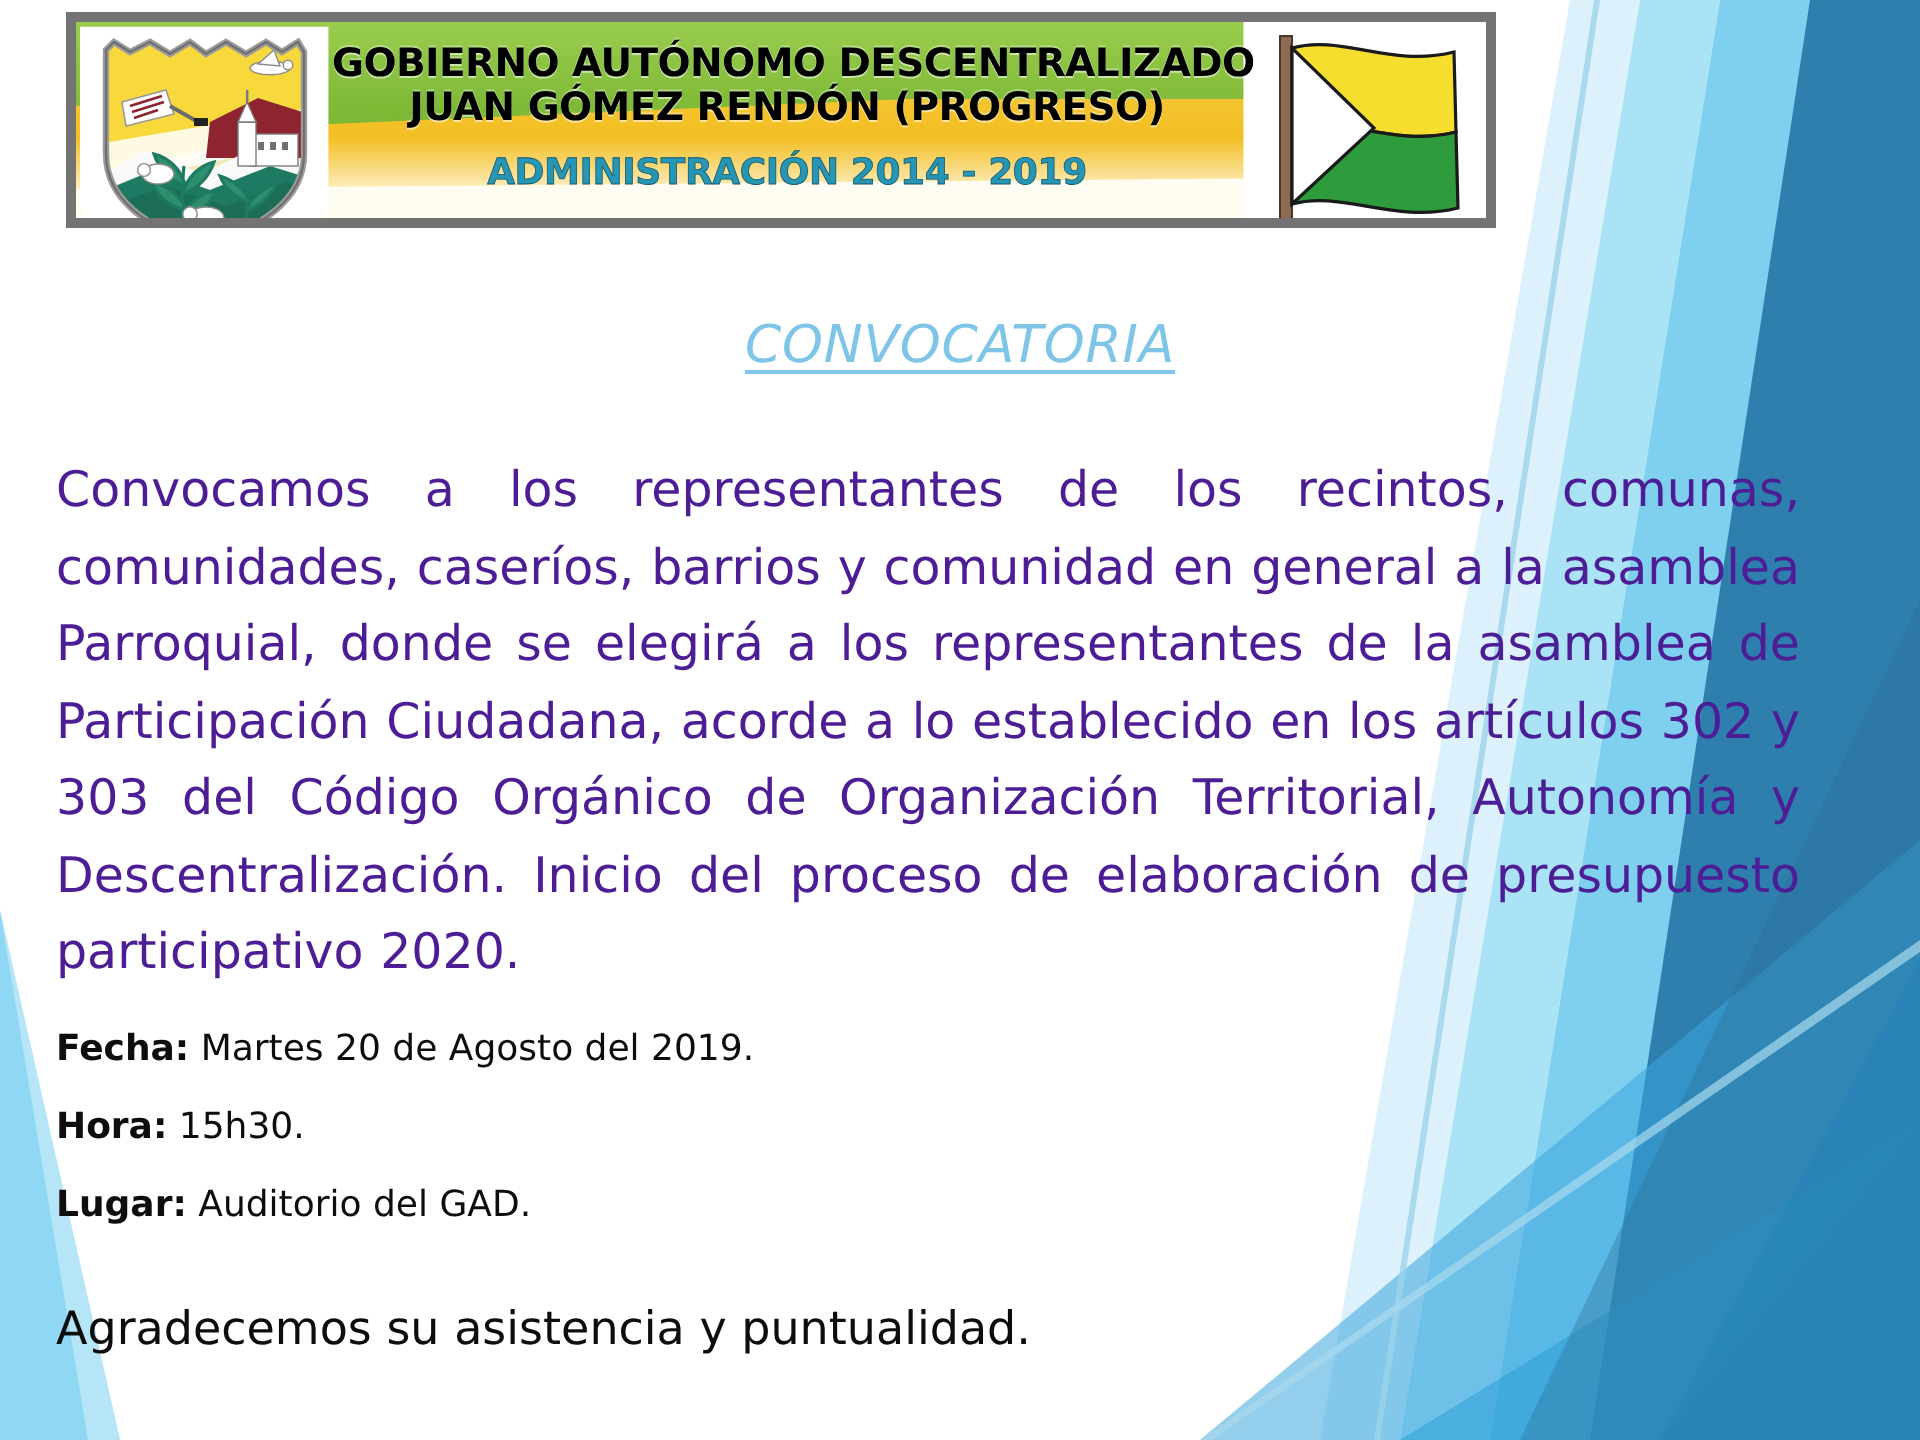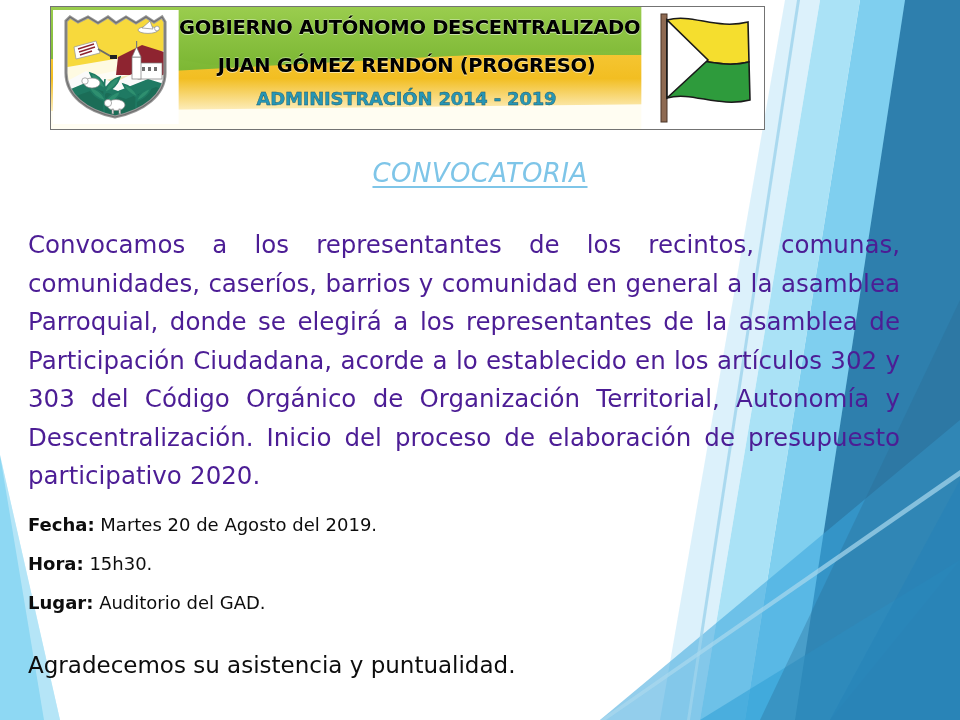--- a/index.html
+++ b/index.html
@@ -21,25 +21,25 @@
     position: absolute;
     inset: 0;
     width: 960px;
     height: 720px;
     pointer-events: none;
   }
 
   
   .banner {
     position: absolute;
-    left: 50px;
+    left: 33px;
     top: 6px;
     width: 715px;
-    height: 124px;
-    border: 1px solid #737373;
+    height: 108px;
+    border: 5px solid #737373;
     box-sizing: border-box;
     overflow: hidden;
     background: #ffffff;
   }
   .banner-bg {
     position: absolute;
     inset: 0;
     width: 100%;
     height: 100%;
   }
@@ -69,21 +69,21 @@
     font-family: "DejaVu Sans", sans-serif;
     font-weight: bold;
     font-size: 19.5px;
     letter-spacing: -0.3px;
     color: #000000;
     white-space: nowrap;
     text-shadow:
       0 1px 0 rgba(255,255,255,0.55),
       0 -1px 0 rgba(255,255,255,0.35);
   }
-  .banner-line.l3 { margin-top: 17px; }
+  .banner-line.l3 { margin-top: 1px; }
   .banner-admin {
     margin-top: 13px;
     font-family: "DejaVu Sans", sans-serif;
     font-weight: bold;
     font-size: 18px;
     letter-spacing: -0.2px;
     color: #2796b4;
     white-space: nowrap;
     -webkit-text-stroke: 0.4px #14566b;
   }

